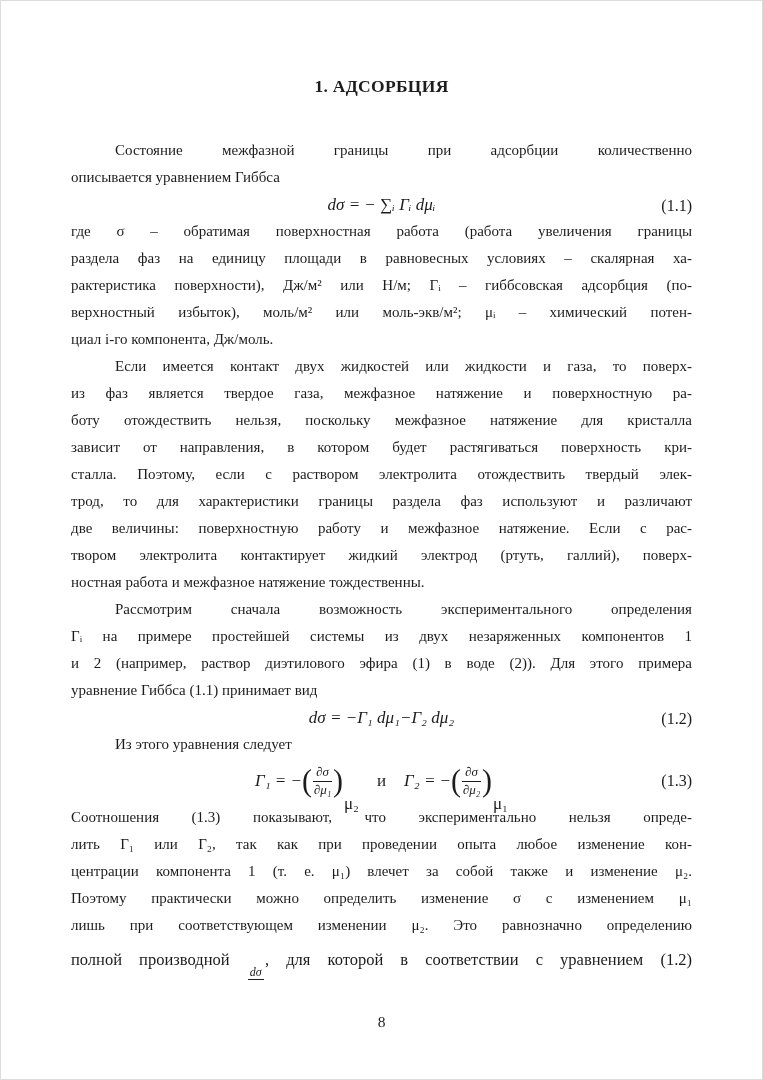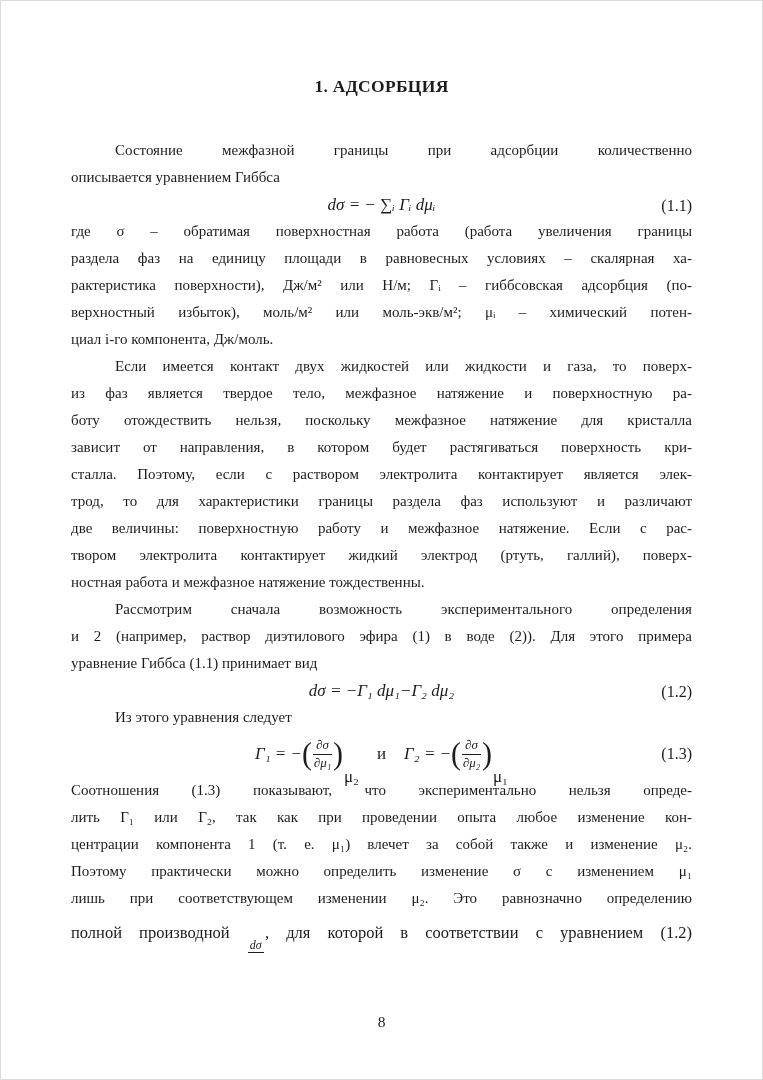--- a/index.html
+++ b/index.html
@@ -133,32 +133,33 @@
     <div>
       <div class="line j">где σ – обратимая поверхностная работа (работа увеличения границы</div>
       <div class="line j">раздела фаз на единицу площади в равновесных условиях – скалярная ха-</div>
       <div class="line j">рактеристика поверхности), Дж/м² или Н/м; Γᵢ – гиббсовская адсорбция (по-</div>
       <div class="line j">верхностный избыток), моль/м² или моль-экв/м²; μᵢ – химический потен-</div>
       <div class="line l">циал i-го компонента, Дж/моль.</div>
     </div>
 
     <div>
       <div class="line j ind">Если имеется контакт двух жидкостей или жидкости и газа, то поверх-</div>
-      <div class="line j">из фаз является твердое тело, межфазное натяжение и поверхностную ра-</div>
+      <div class="line j">из фаз является твердое газа, межфазное натяжение и поверхностную ра-</div>
       <div class="line j">боту отождествить нельзя, поскольку межфазное натяжение для кристалла</div>
       <div class="line j">зависит от направления, в котором будет растягиваться поверхность кри-</div>
-      <div class="line j">сталла. Поэтому, если с раствором электролита контактирует является элек-</div>
+      <div class="line j">сталла. Поэтому, если с раствором электролита отождествить твердый элек-</div>
       <div class="line j">трод, то для характеристики границы раздела фаз используют и различают</div>
       <div class="line j">две величины: поверхностную работу и межфазное натяжение. Если с рас-</div>
       <div class="line j">твором электролита контактирует жидкий электрод (ртуть, галлий), поверх-</div>
       <div class="line l">ностная работа и межфазное натяжение тождественны.</div>
     </div>
 
     <div>
       <div class="line j ind">Рассмотрим сначала возможность экспериментального определения</div>
+      <div class="line j">Γᵢ на примере простейшей системы из двух незаряженных компонентов 1</div>
       <div class="line j">и 2 (например, раствор диэтилового эфира (1) в воде (2)). Для этого примера</div>
       <div class="line l">уравнение Гиббса (1.1) принимает вид</div>
     </div>
 
     <div class="eqrow">
       <span class="eqbody">dσ = −Γ₁ dμ₁−Γ₂ dμ₂</span>
       <span class="eqnum">(1.2)</span>
     </div>
 
     <div>

